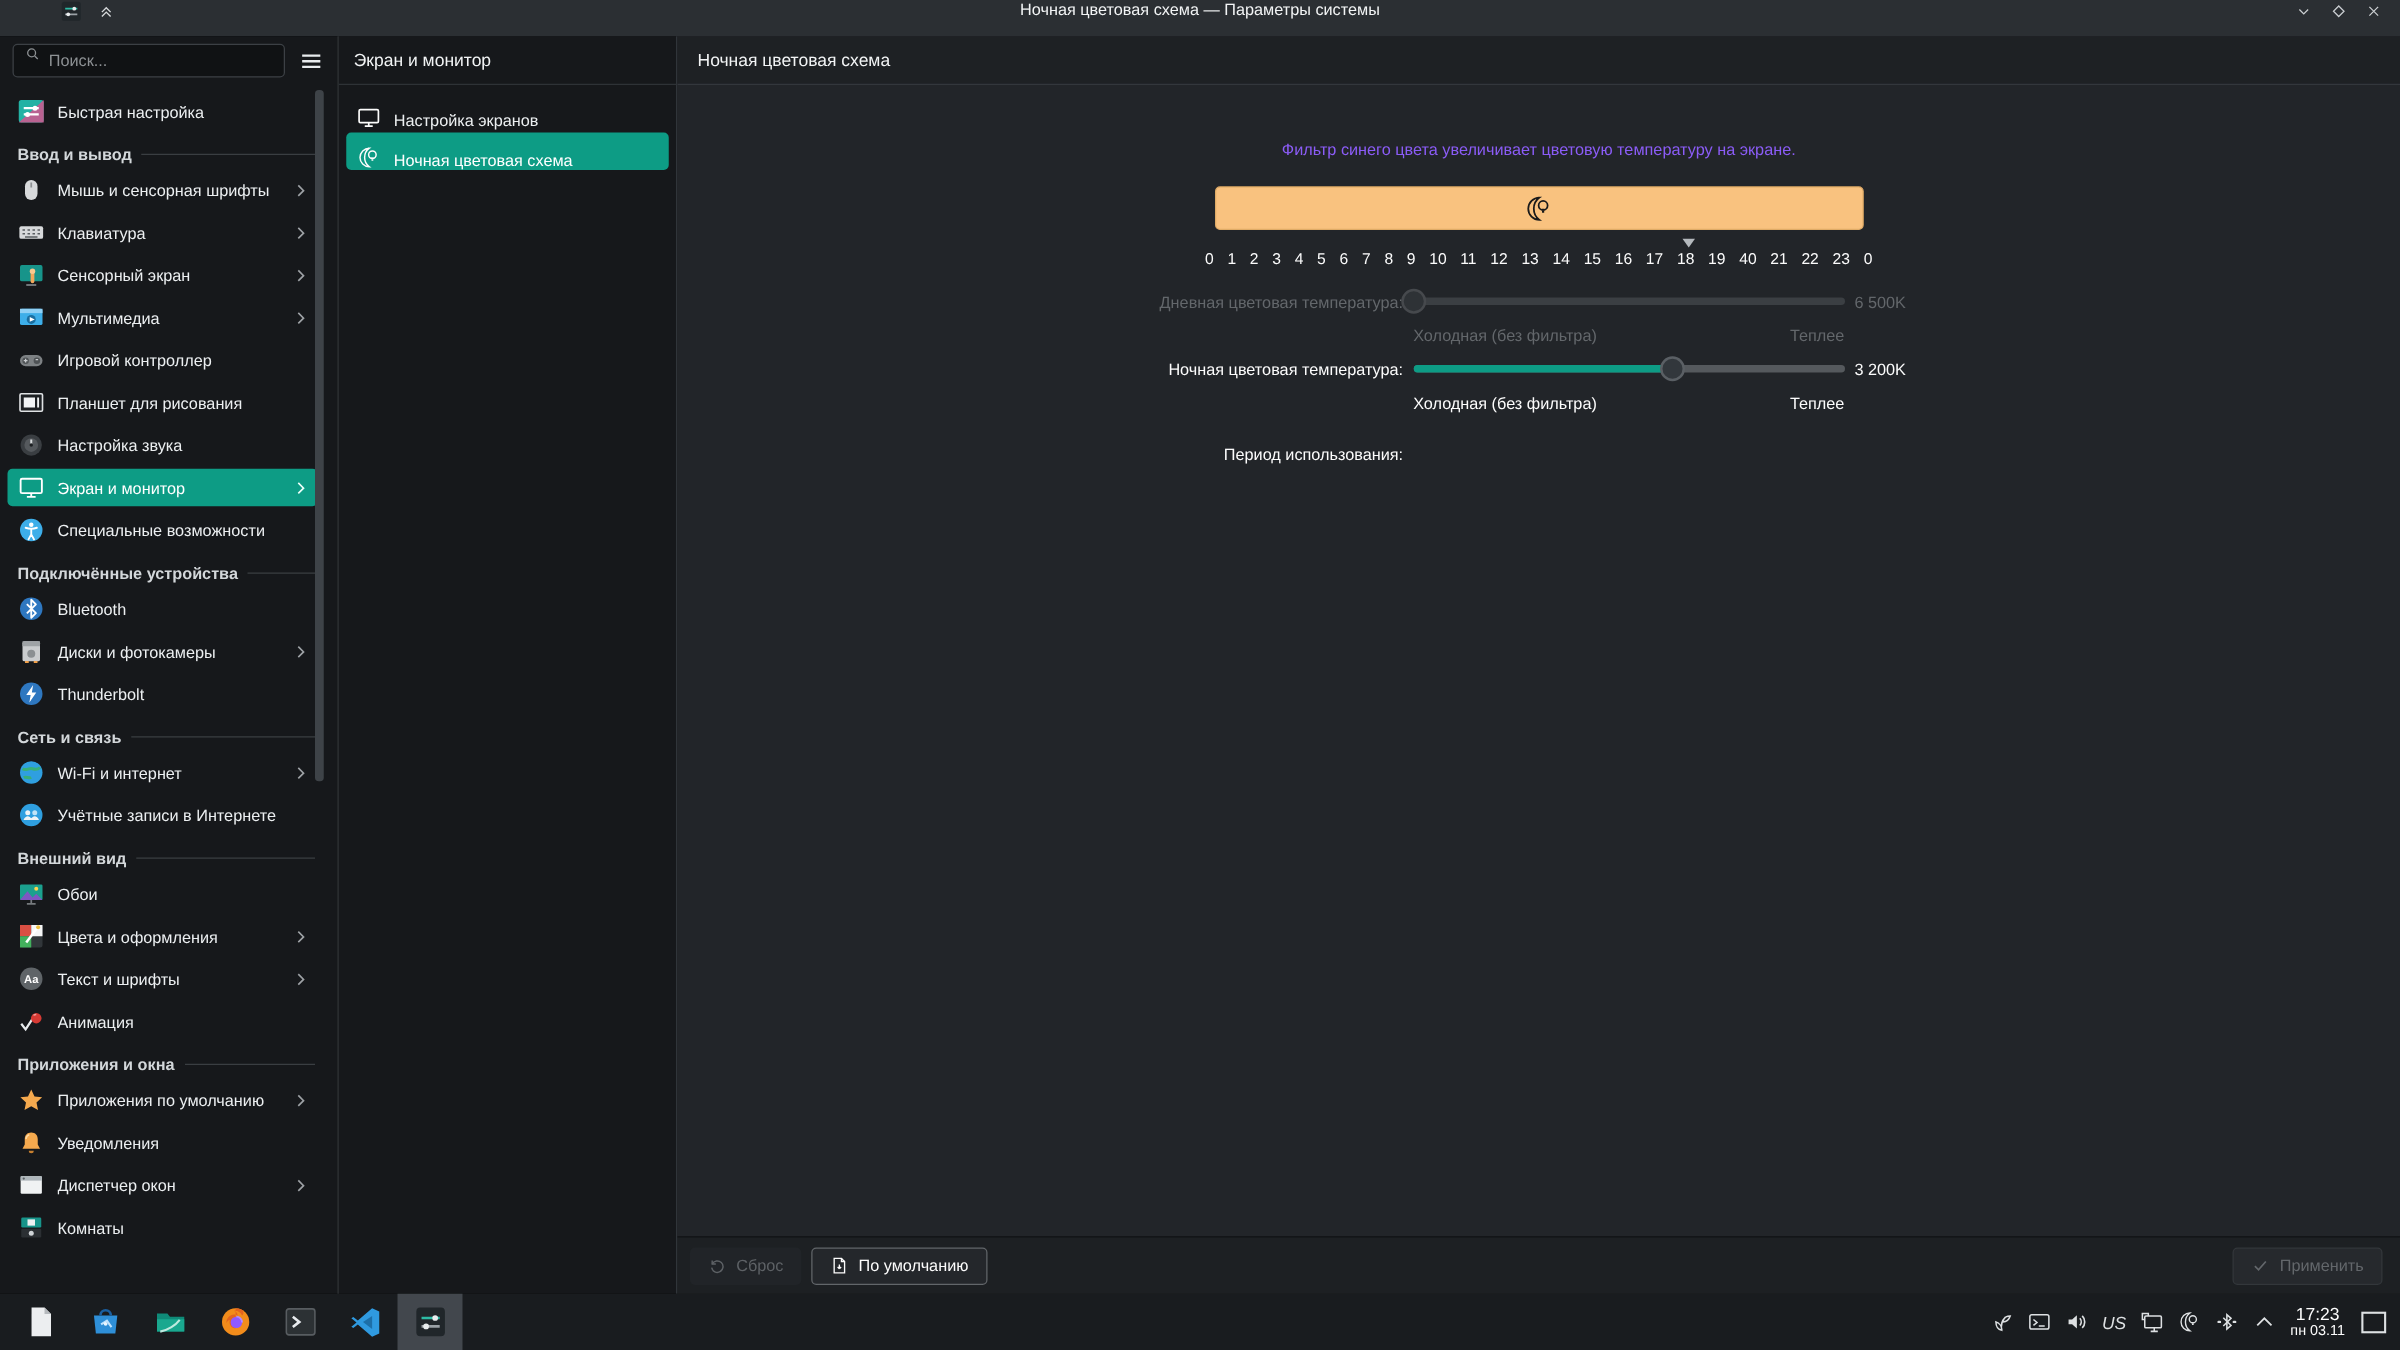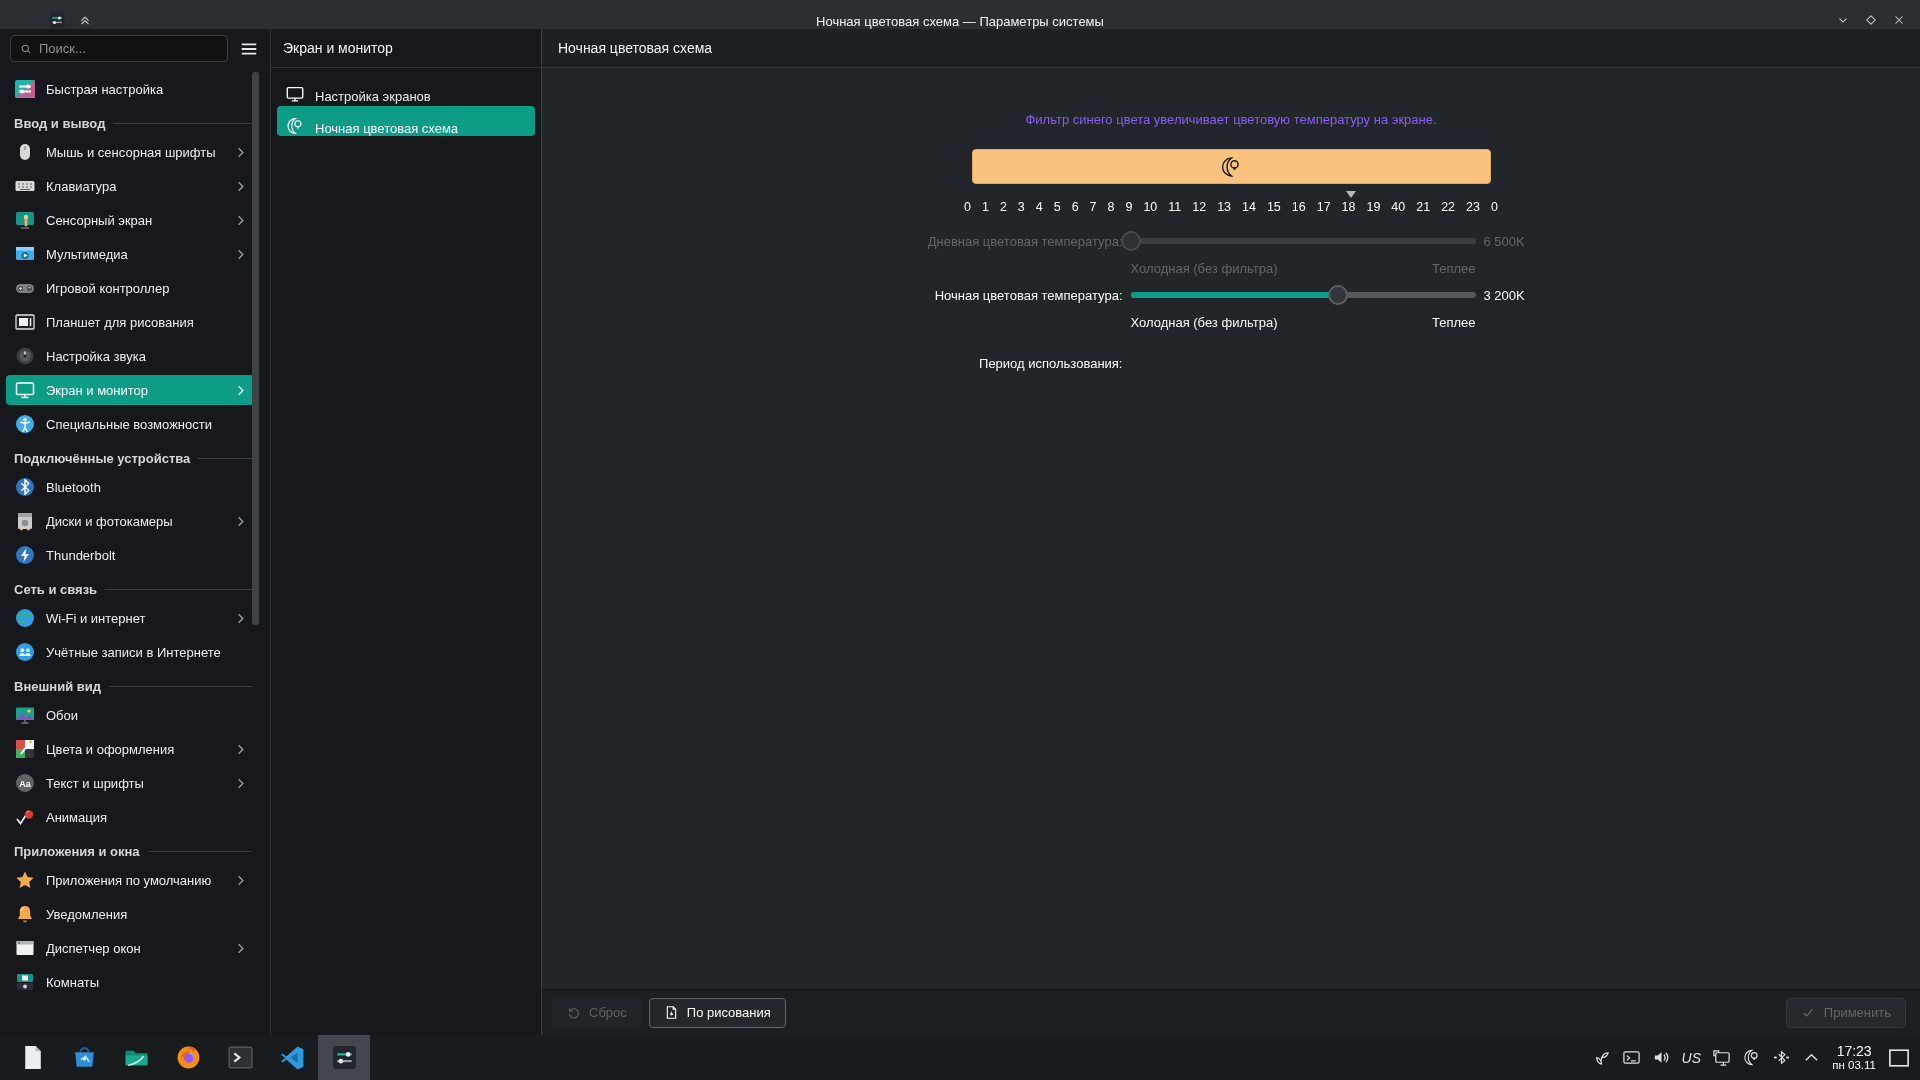--- a/index.html
+++ b/index.html
@@ -1,36 +1,36 @@
 <!DOCTYPE html>
 <html style="--accent: #0d9c85; --night-bar: #f9c27f; --window-bg: #2b2f33; --panel-bg: #16181b; --content-bg: #222529; --taskbar-bg: #191c1f;"><head>
 <meta charset="utf-8">
 <style>
   * { margin:0; padding:0; box-sizing:border-box; }
   html,body { width:1920px; height:1080px; overflow:hidden; background:#000;
     font-family:"Liberation Sans", sans-serif; font-size:13px; color:#fcfcfc; }
   .screen { position:relative; width:1920px; height:1080px; display:flex; flex-direction:column; }
 
   
-  .titlebar { height:29px; background:var(--window-bg); display:flex; align-items:flex-end; position:relative; flex:0 0 auto;padding-left:40px; }
+  .titlebar { height:29px; background:var(--window-bg); display:flex; align-items:flex-start; position:relative; flex:0 0 auto;padding-left:40px; }
   .titlebar .tb-left { display:flex; align-items:center; gap:10px; padding-left:8px; z-index:2; }
   .titlebar .tb-title { position:absolute; left:0; right:0; text-align:center; color:#f2f4f5; font-size:13px; }
   .titlebar .tb-right { margin-left:auto; display:flex; align-items:center; gap:10px; padding-right:12px; z-index:2; color:#c9cdd0; }
   .tb-btn { width:18px; height:18px; display:flex; align-items:center; justify-content:center; cursor:default; }
   .tb-btn svg { width:14px; height:14px; }
   .tb-appicon svg { width:18px; height:18px; display:block; }
   .tb-keepabove { color:#d6d9db; } .tb-keepabove svg { width:14px; height:14px; display:block; }
 
   
   .window-body { flex:1 1 auto; display:flex; min-height:0; }
 
   
   .sidebar { width:271px; background:var(--panel-bg); border-right:1px solid #303437; display:flex; flex-direction:column; position:relative; }
   .sidebar-top { height:39px; display:flex; align-items:center; gap:8px; padding:0 8px 0 10px; flex:0 0 auto; }
-  .search-box { flex:1; height:27px; background:#101214; border:1px solid #3c4045; border-radius:4px; display:flex; align-items:center; gap:6px; padding:0 8px; color:#8d9194; }
+  .search-box { flex:1; height:27px; background:#101214; border:1px solid #3c4045; border-radius:4px; display:flex; gap:6px; padding:0 8px; color:#8d9194; }
   .search-box svg { width:14px; height:14px; flex:0 0 auto; }
   .search-box input { background:transparent; border:none; outline:none; color:#c9cdd0; font-family:inherit; font-size:13px; width:100%; }
   .search-box input::placeholder { color:#8d9194; }
   .hamburger { width:26px; height:26px; display:flex; align-items:center; justify-content:center; color:#e8ebee; }
   .hamburger svg { width:20px; height:20px; }
 
   .side-list { padding:6px 16px 6px 6px; overflow:hidden; }
   .side-item { height:30px; margin-bottom:4px; display:flex; align-items:center; gap:10px; padding:0 6px 0 8px; border-radius:4px; color:#eceff1; }
   .side-item .icon { width:22px; height:22px; flex:0 0 auto; display:flex; align-items:center; justify-content:center; }
   .side-item .icon svg { width:22px; height:22px; }
@@ -606,21 +606,21 @@
           <span>Сброс</span>
         </div>
         <div class="btn defaults">
           <span style="display:flex">
               <svg viewBox="0 0 18 18" fill="none" stroke="currentColor" stroke-width="1.3">
                 <path d="M4 2h7l3 3v11H4z"></path>
                 <path d="M11 2v3h3"></path>
                 <path d="M9 8v4m0 0l-1.7-1.7M9 12l1.7-1.7"></path>
               </svg>
             </span>
-          <span>По рисования</span>
+          <span>По умолчанию</span>
         </div>
         <div class="btn apply">
           <span style="display:flex">
               <svg viewBox="0 0 18 18" fill="none" stroke="currentColor" stroke-width="1.6">
                 <path d="M3.5 9.5l3.5 3.5 7-8"></path>
               </svg>
             </span>
           <span>Применить</span>
         </div>
       </div>

